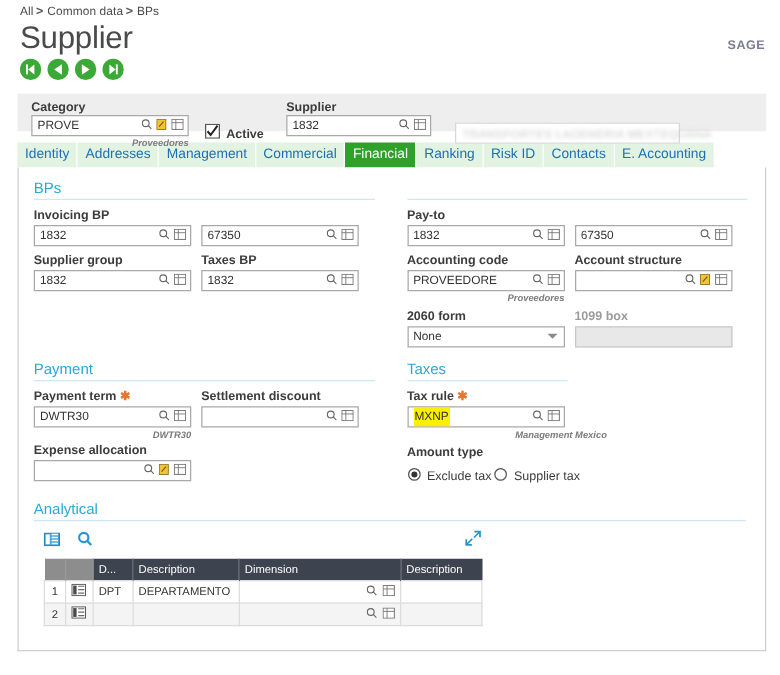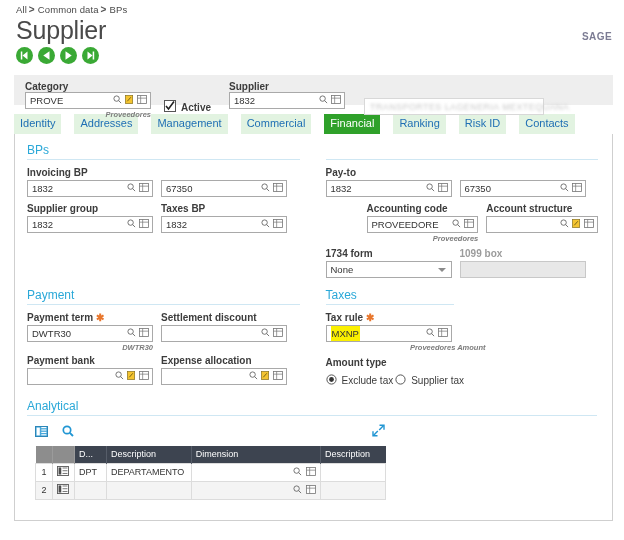--- a/index.html
+++ b/index.html
@@ -115,21 +115,21 @@
     border: 1px solid #c8c8c8;
     height: 17px;
   }
   .checkfield { display: flex; align-items: center; gap: 5px; }
   .checkfield .cbl { font-size: 10px; font-weight: bold; color: #3c3c3c; }
 
   
   .tabs {
     display: flex;
     margin: 9px 0 0 14px;
-    gap: 13px;
+    gap: 1px;
     align-items: flex-end;
   }
   .tab {
     background: #e2f3e1;
     color: #1f6fb4;
     font-size: 11px;
     padding: 3px 6px 4px 6px;
     line-height: 13px;
     cursor: pointer;
     white-space: nowrap;
@@ -296,20 +296,21 @@
 
 <div class="tabs">
   <div class="tab">Identity</div>
   <div class="tab">Addresses</div>
   <div class="tab">Management</div>
   <div class="tab">Commercial</div>
   <div class="tab active">Financial</div>
   <div class="tab">Ranking</div>
   <div class="tab">Risk ID</div>
   <div class="tab">Contacts</div>
+  <div class="tab">E. Accounting</div>
 </div>
 
 <div class="content">
 
   <div class="cols">
     <div class="col colL">
       <div class="section-title">BPs</div>
       <div class="section-rule"></div>
 
       <div class="fld-label">Invoicing BP</div>
@@ -411,21 +412,21 @@
                 </svg></span>
             <span><svg width="10" height="9" viewBox="0 0 11 10">
                   <rect x="0.5" y="0.5" width="10" height="9" fill="#fff" stroke="#777" stroke-width=".9"></rect>
                   <line x1="4" y1="0.5" x2="4" y2="9.5" stroke="#777" stroke-width=".8"></line>
                   <line x1="0.5" y1="3.5" x2="10.5" y2="3.5" stroke="#777" stroke-width=".8"></line>
                 </svg></span>
           </span>
         </div>
       </div>
 
-      <div class="pair" style="margin-top:6px;margin-left:41px;">
+      <div class="pair" style="margin-top:6px;">
         <div class="f w125">
           <div class="fld-label">Accounting code</div>
           <div class="inputbox" style="margin-top:2px;">
             <span class="val">PROVEEDORE</span>
             <span class="ibtns">
               <span><svg width="9" height="9" viewBox="0 0 10 10">
                     <circle cx="4" cy="4" r="3" fill="none" stroke="#666" stroke-width="1"></circle>
                     <line x1="6.2" y1="6.2" x2="9" y2="9" stroke="#666" stroke-width="1"></line>
                   </svg></span>
               <span><svg width="10" height="9" viewBox="0 0 11 10">
@@ -455,21 +456,21 @@
                     <line x1="4" y1="0.5" x2="4" y2="9.5" stroke="#777" stroke-width=".8"></line>
                     <line x1="0.5" y1="3.5" x2="10.5" y2="3.5" stroke="#777" stroke-width=".8"></line>
                   </svg></span>
             </span>
           </div>
         </div>
       </div>
 
       <div class="pair" style="margin-top:5px;">
         <div class="f w125">
-          <div class="fld-label">1734 form</div>
+          <div class="fld-label">2060 form</div>
           <div class="inputbox" style="margin-top:2px;">
             <span class="val">None</span>
             <span class="ibtns" style="padding-right:3px;">
               <span><svg width="8" height="6" viewBox="0 0 8 6">
                     <polygon points="0,1 8,1 4,5" fill="#8b8b8b"></polygon>
                   </svg></span>
             </span>
           </div>
         </div>
         <div class="f w125">
@@ -517,41 +518,20 @@
                     <rect x="0.5" y="0.5" width="10" height="9" fill="#fff" stroke="#777" stroke-width=".9"></rect>
                     <line x1="4" y1="0.5" x2="4" y2="9.5" stroke="#777" stroke-width=".8"></line>
                     <line x1="0.5" y1="3.5" x2="10.5" y2="3.5" stroke="#777" stroke-width=".8"></line>
                   </svg></span>
             </span>
           </div>
         </div>
       </div>
 
       <div class="pair" style="margin-top:3px;">
-        <div class="f w125">
-          <div class="fld-label">Payment bank</div>
-          <div class="inputbox" style="margin-top:2px;">
-            <span class="val"></span>
-            <span class="ibtns">
-              <span><svg width="9" height="9" viewBox="0 0 10 10">
-                    <circle cx="4" cy="4" r="3" fill="none" stroke="#666" stroke-width="1"></circle>
-                    <line x1="6.2" y1="6.2" x2="9" y2="9" stroke="#666" stroke-width="1"></line>
-                  </svg></span>
-              <span><svg width="9" height="9" viewBox="0 0 10 10">
-                    <rect x="0.5" y="0.5" width="8" height="9" fill="#f4c430" stroke="#8a7320" stroke-width=".8"></rect>
-                    <path d="M2.5 7 L6.5 2.5" stroke="#6b5a14" stroke-width="1"></path>
-                  </svg></span>
-              <span><svg width="10" height="9" viewBox="0 0 11 10">
-                    <rect x="0.5" y="0.5" width="10" height="9" fill="#fff" stroke="#777" stroke-width=".9"></rect>
-                    <line x1="4" y1="0.5" x2="4" y2="9.5" stroke="#777" stroke-width=".8"></line>
-                    <line x1="0.5" y1="3.5" x2="10.5" y2="3.5" stroke="#777" stroke-width=".8"></line>
-                  </svg></span>
-            </span>
-          </div>
-        </div>
         <div class="f w125">
           <div class="fld-label">Expense allocation</div>
           <div class="inputbox" style="margin-top:2px;">
             <span class="val"></span>
             <span class="ibtns">
               <span><svg width="9" height="9" viewBox="0 0 10 10">
                     <circle cx="4" cy="4" r="3" fill="none" stroke="#666" stroke-width="1"></circle>
                     <line x1="6.2" y1="6.2" x2="9" y2="9" stroke="#666" stroke-width="1"></line>
                   </svg></span>
               <span><svg width="9" height="9" viewBox="0 0 10 10">
@@ -583,21 +563,21 @@
                   <circle cx="4" cy="4" r="3" fill="none" stroke="#666" stroke-width="1"></circle>
                   <line x1="6.2" y1="6.2" x2="9" y2="9" stroke="#666" stroke-width="1"></line>
                 </svg></span>
             <span><svg width="10" height="9" viewBox="0 0 11 10">
                   <rect x="0.5" y="0.5" width="10" height="9" fill="#fff" stroke="#777" stroke-width=".9"></rect>
                   <line x1="4" y1="0.5" x2="4" y2="9.5" stroke="#777" stroke-width=".8"></line>
                   <line x1="0.5" y1="3.5" x2="10.5" y2="3.5" stroke="#777" stroke-width=".8"></line>
                 </svg></span>
           </span>
         </div>
-        <div class="helper" style="width:160px;">Proveedores Amount</div>
+        <div class="helper" style="width:160px;">Management Mexico</div>
       </div>
 
       <div class="fld-label" style="margin-top:5px;">Amount type</div>
       <div class="radios">
         <span class="radio">
           <span><svg width="11" height="11" viewBox="0 0 11 11">
                 <circle cx="5.5" cy="5.5" r="4.6" fill="#fff" stroke="#555" stroke-width="1"></circle>
                 <circle cx="5.5" cy="5.5" r="2.4" fill="#333"></circle>
               </svg></span>
           <span>Exclude tax</span>

